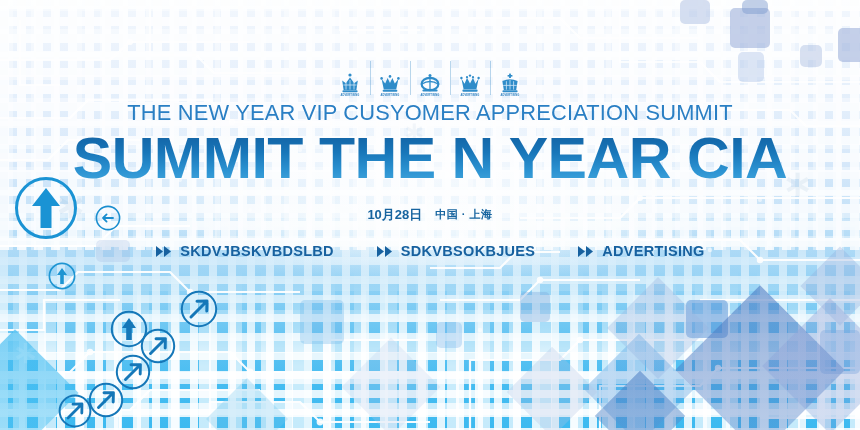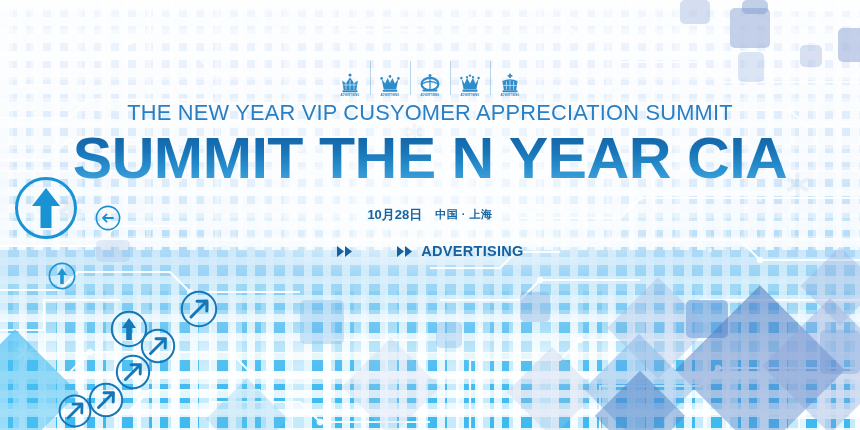--- a/index.html
+++ b/index.html
@@ -366,20 +366,28 @@
       <div id="date-label">10月28日</div>
       <div id="loc-label">中国 · 上海</div>
     </div>
 
     <div id="bullets">
       <div class="bullet">
         <svg class="bullet-ico" width="18" height="13" viewBox="0 0 18 13">
           <path d="M1,1 L8,6.5 L1,12 Z" fill="#17619f"></path>
           <path d="M9,1 L16,6.5 L9,12 Z" fill="#17619f"></path>
         </svg>
+        <span class="bullet-txt">SKDVJBSKVBDSLBD</span>
+      </div>
+      <div class="bullet">
+        <svg class="bullet-ico" width="18" height="13" viewBox="0 0 18 13">
+          <path d="M1,1 L8,6.5 L1,12 Z" fill="#17619f"></path>
+          <path d="M9,1 L16,6.5 L9,12 Z" fill="#17619f"></path>
+        </svg>
+        <span class="bullet-txt">SDKVBSOKBJUES</span>
       </div>
       <div class="bullet">
         <svg class="bullet-ico" width="18" height="13" viewBox="0 0 18 13">
           <path d="M1,1 L8,6.5 L1,12 Z" fill="#17619f"></path>
           <path d="M9,1 L16,6.5 L9,12 Z" fill="#17619f"></path>
         </svg>
         <span class="bullet-txt">ADVERTISING</span>
       </div>
     </div>
   </div>

